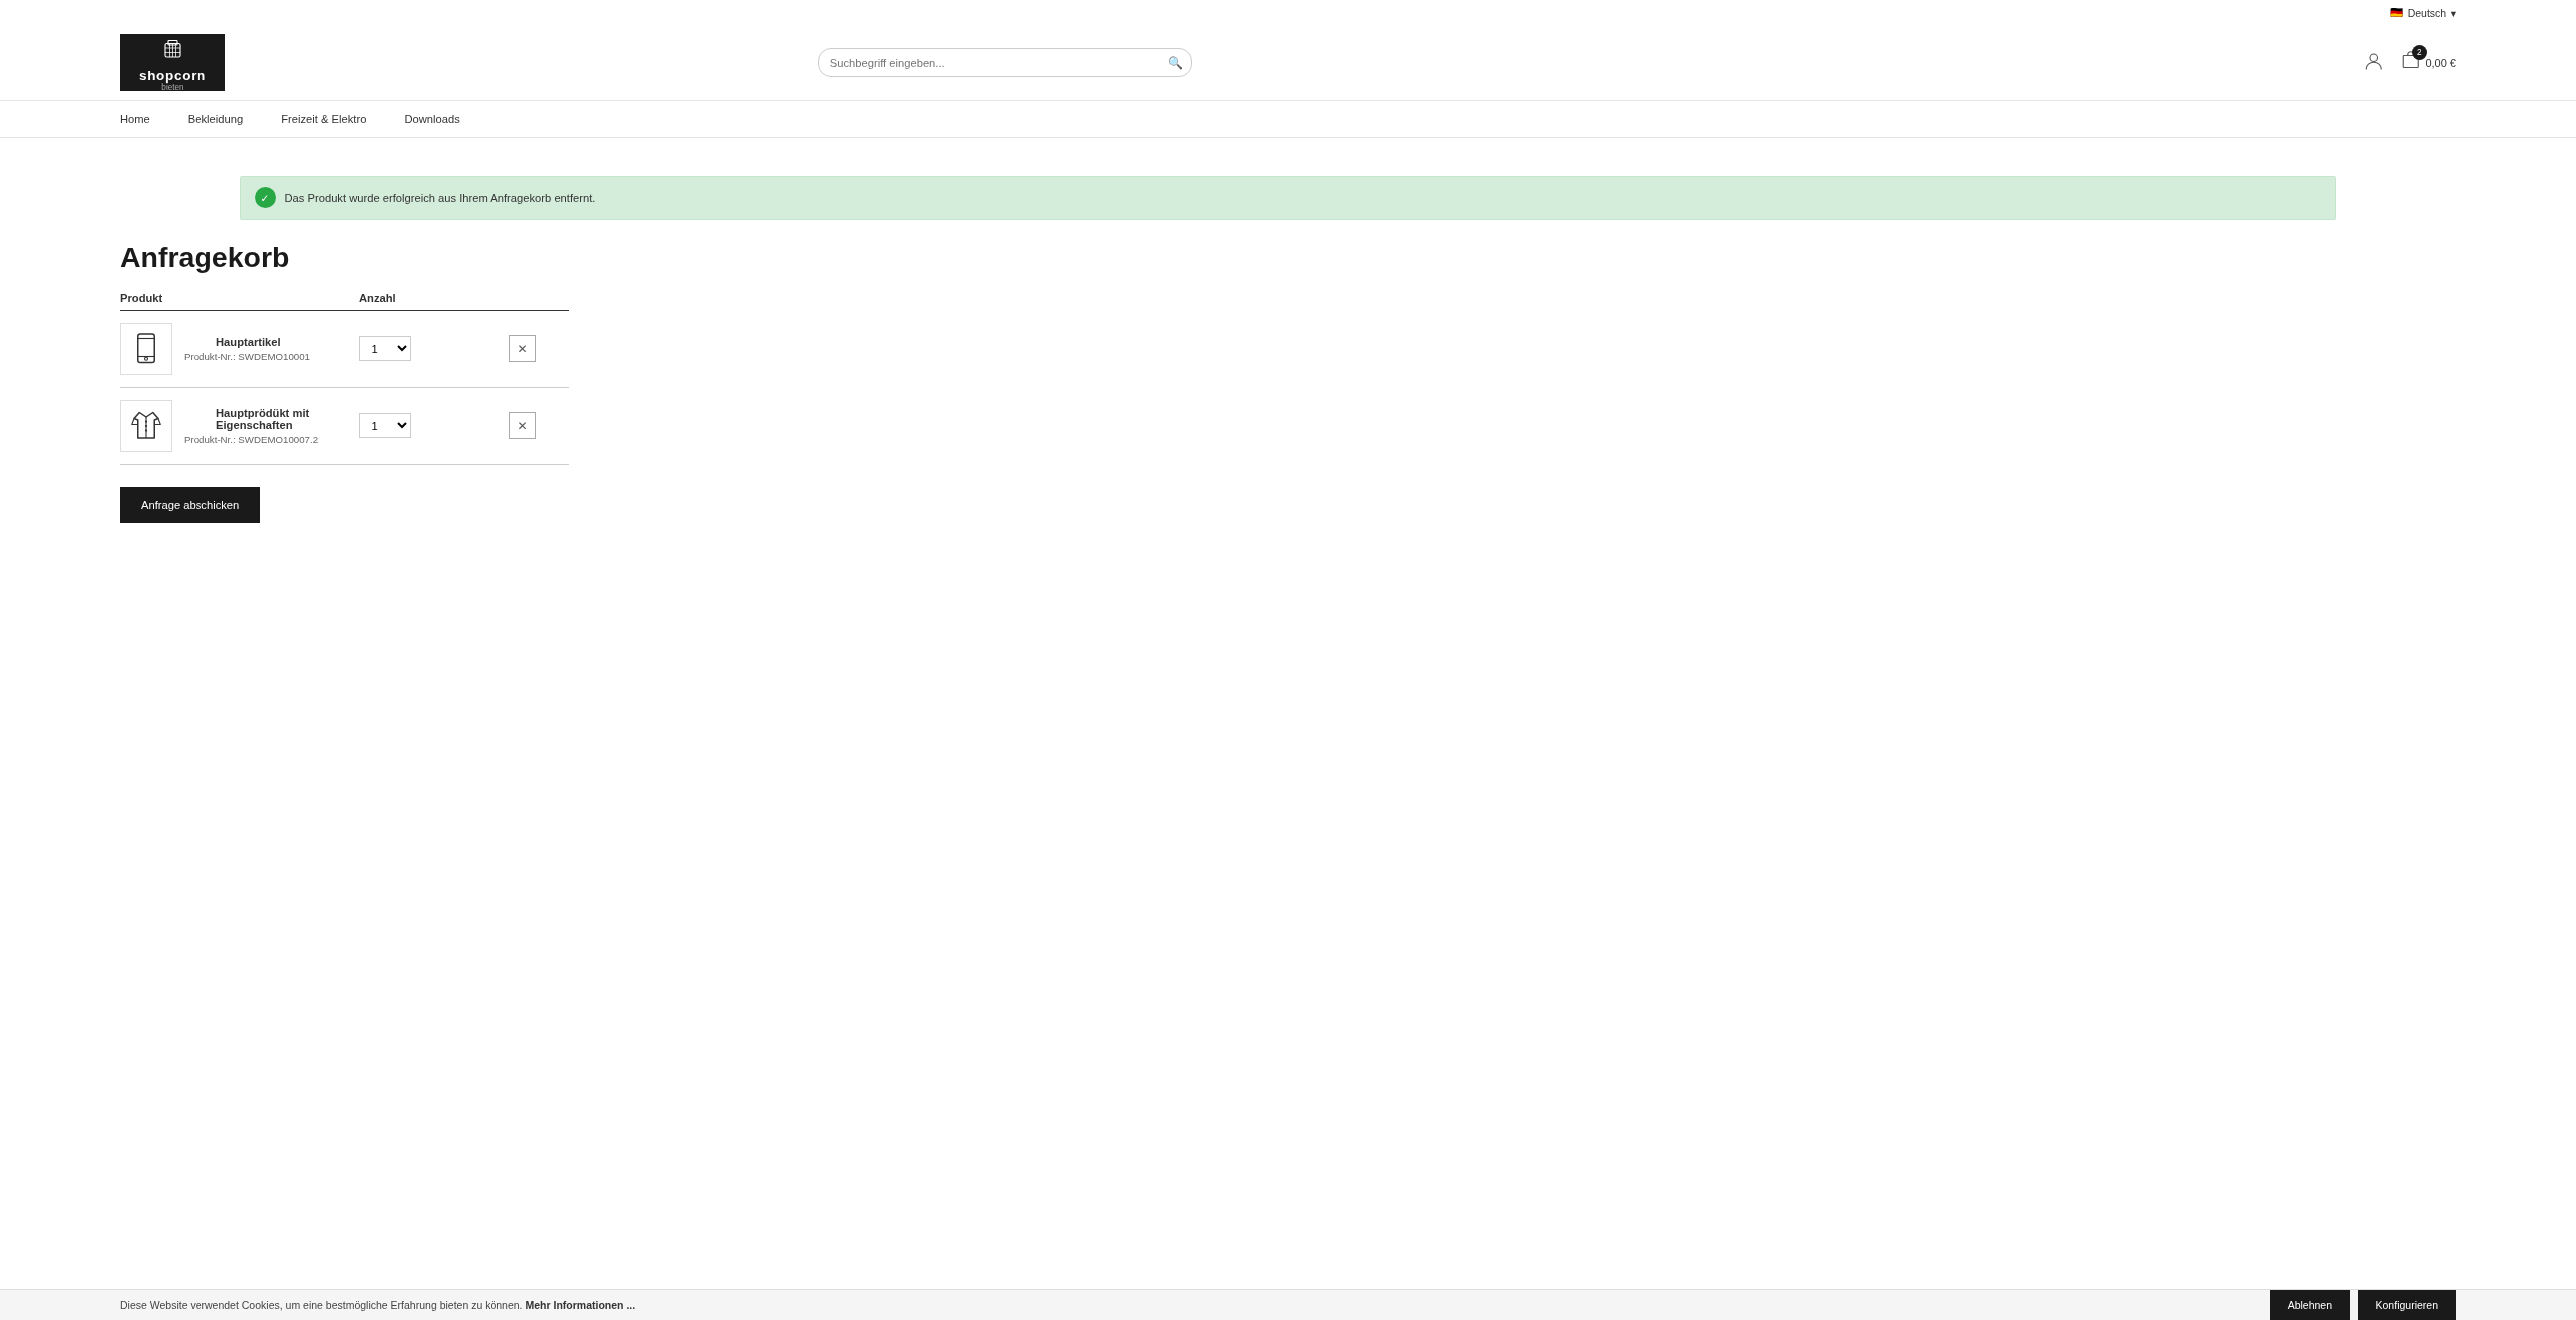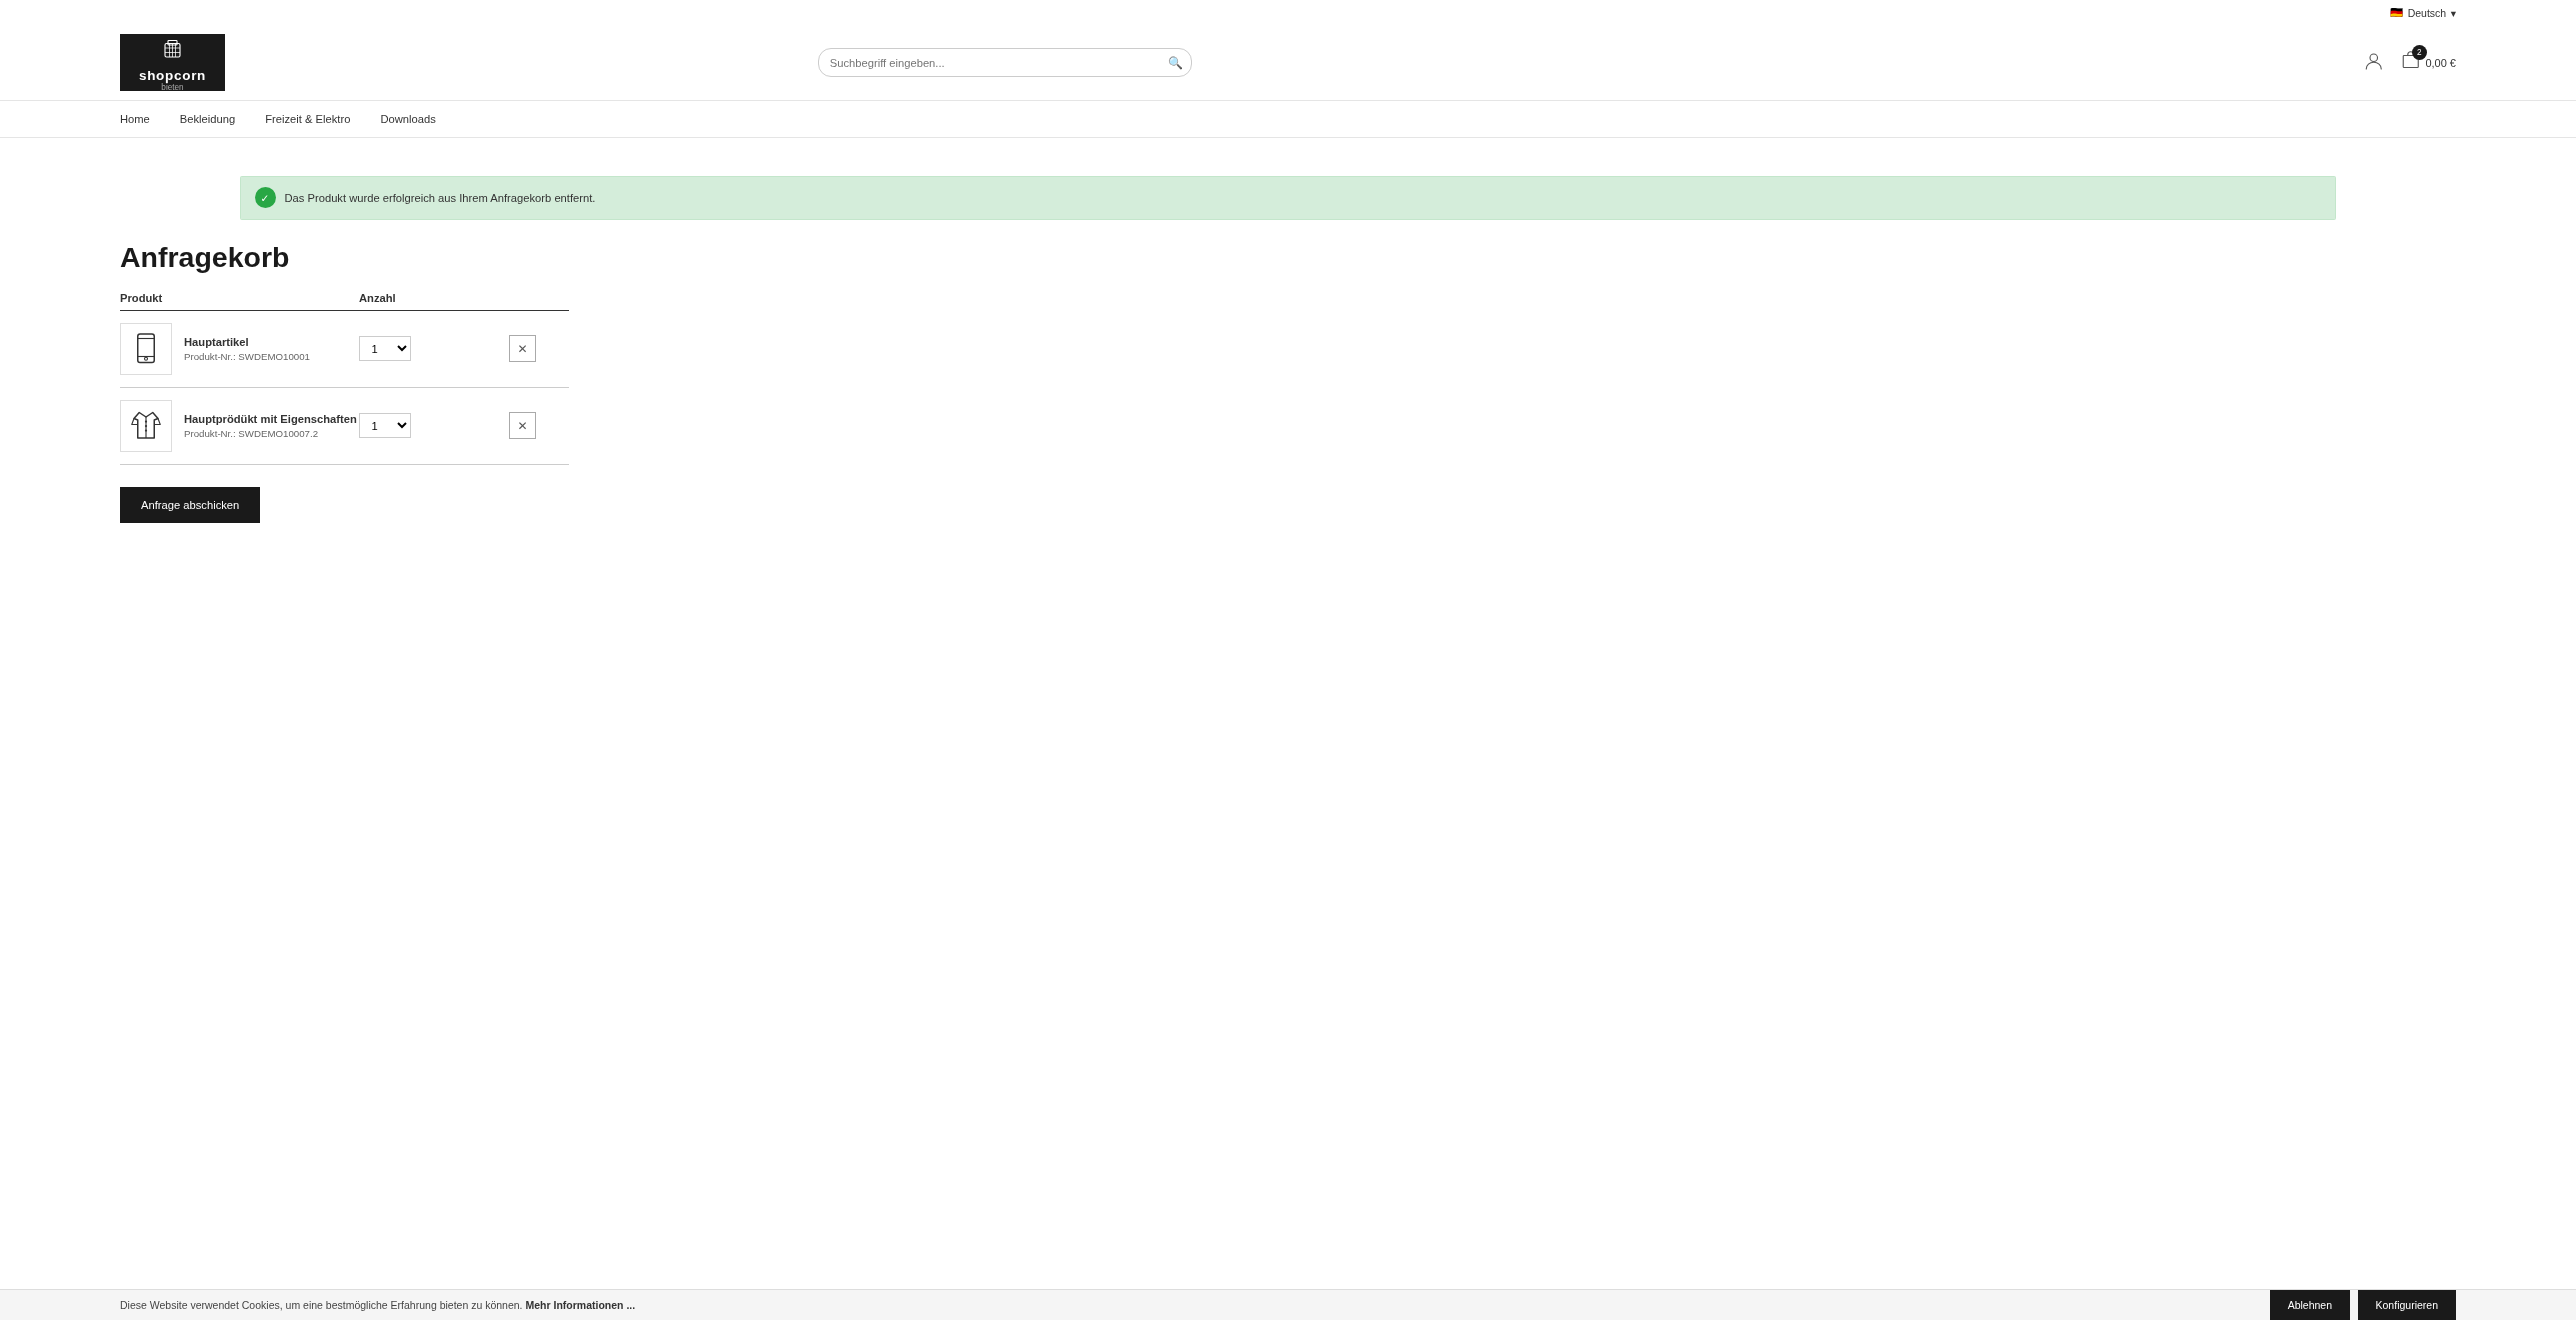--- a/index.html
+++ b/index.html
@@ -103,21 +103,21 @@
       top: -6px;
       right: -6px;
     }
     .cart-amount { font-size: 11px; color: #333; }
 
     
     .nav {
       padding: 0 120px;
       border-bottom: 0.7px solid #e5e5e5;
       display: flex;
-      gap: 0;
+      gap: 8px;
     }
     .nav a {
       display: inline-block;
       padding: 12px 15px;
       text-decoration: none;
       color: #333;
       font-size: 11.2px;
     }
     .nav a:first-child { padding-left: 0; }
 
@@ -195,20 +195,21 @@
       justify-content: center;
       font-size: 21px;
       color: #555;
       flex-shrink: 0;
       background: #fff;
     }
     .product-info .product-name {
       font-weight: 600;
       font-size: 11.2px;
       color: #333;
+      margin-left: 32px;
     }
     .product-info .product-sku {
       font-size: 9.7px;
       color: #666;
       margin-top: 3px;
     }
     .quantity-cell {
       display: flex;
       align-items: center;
     }

